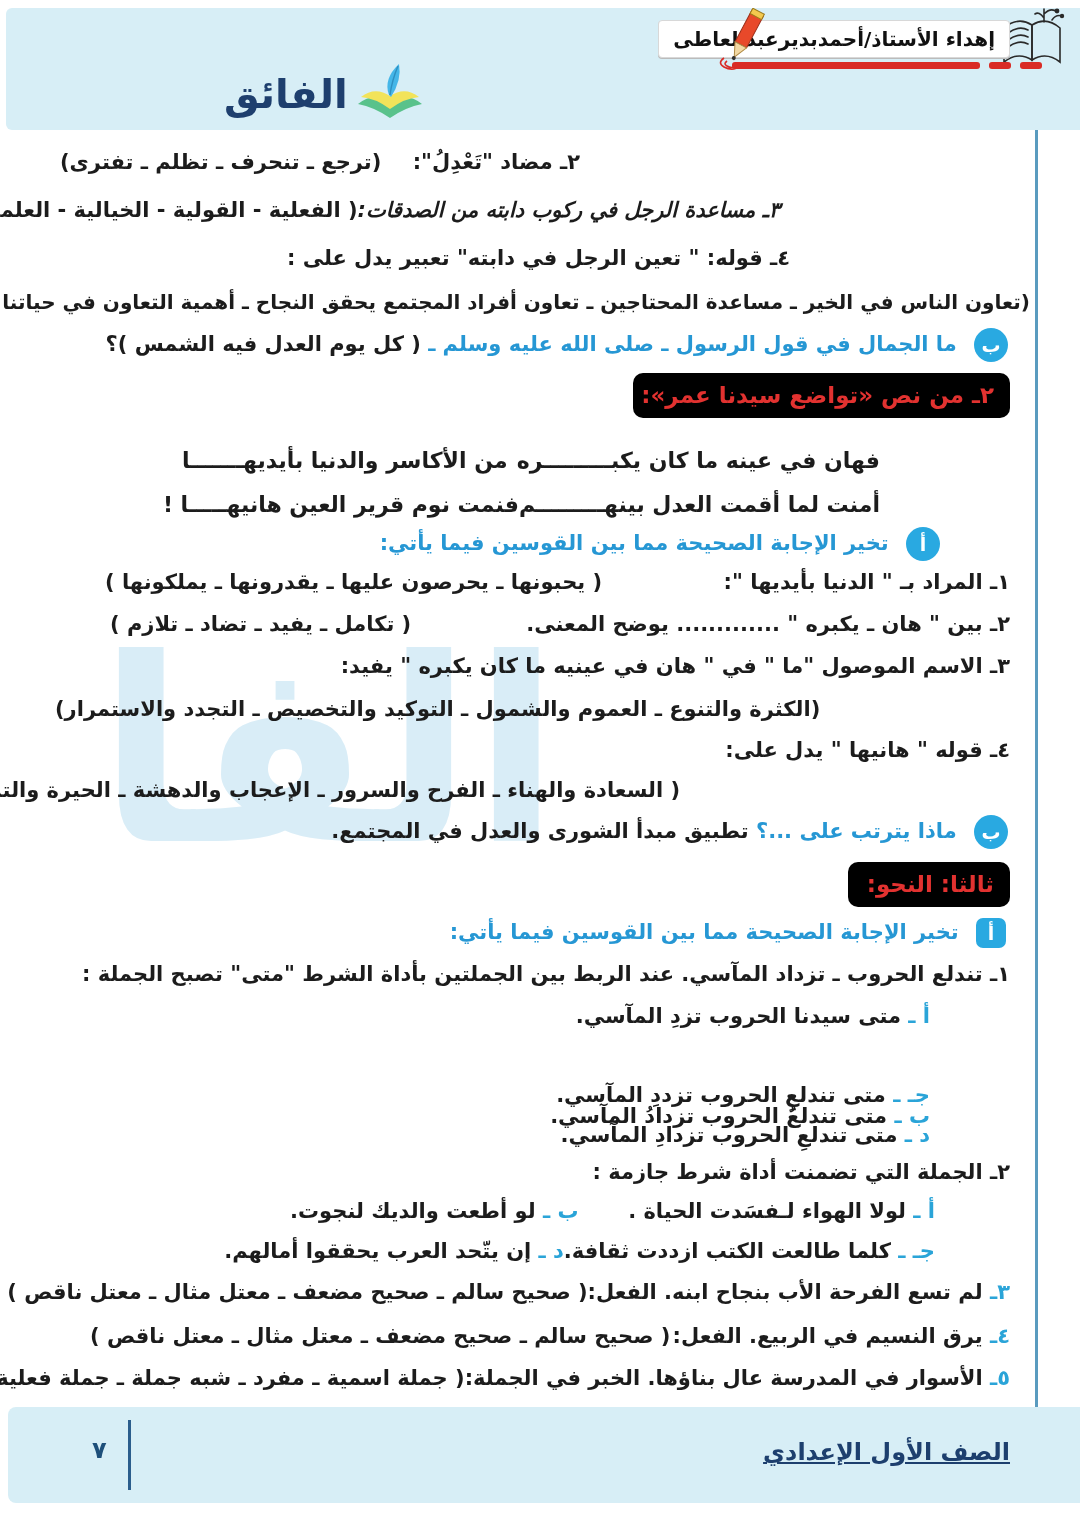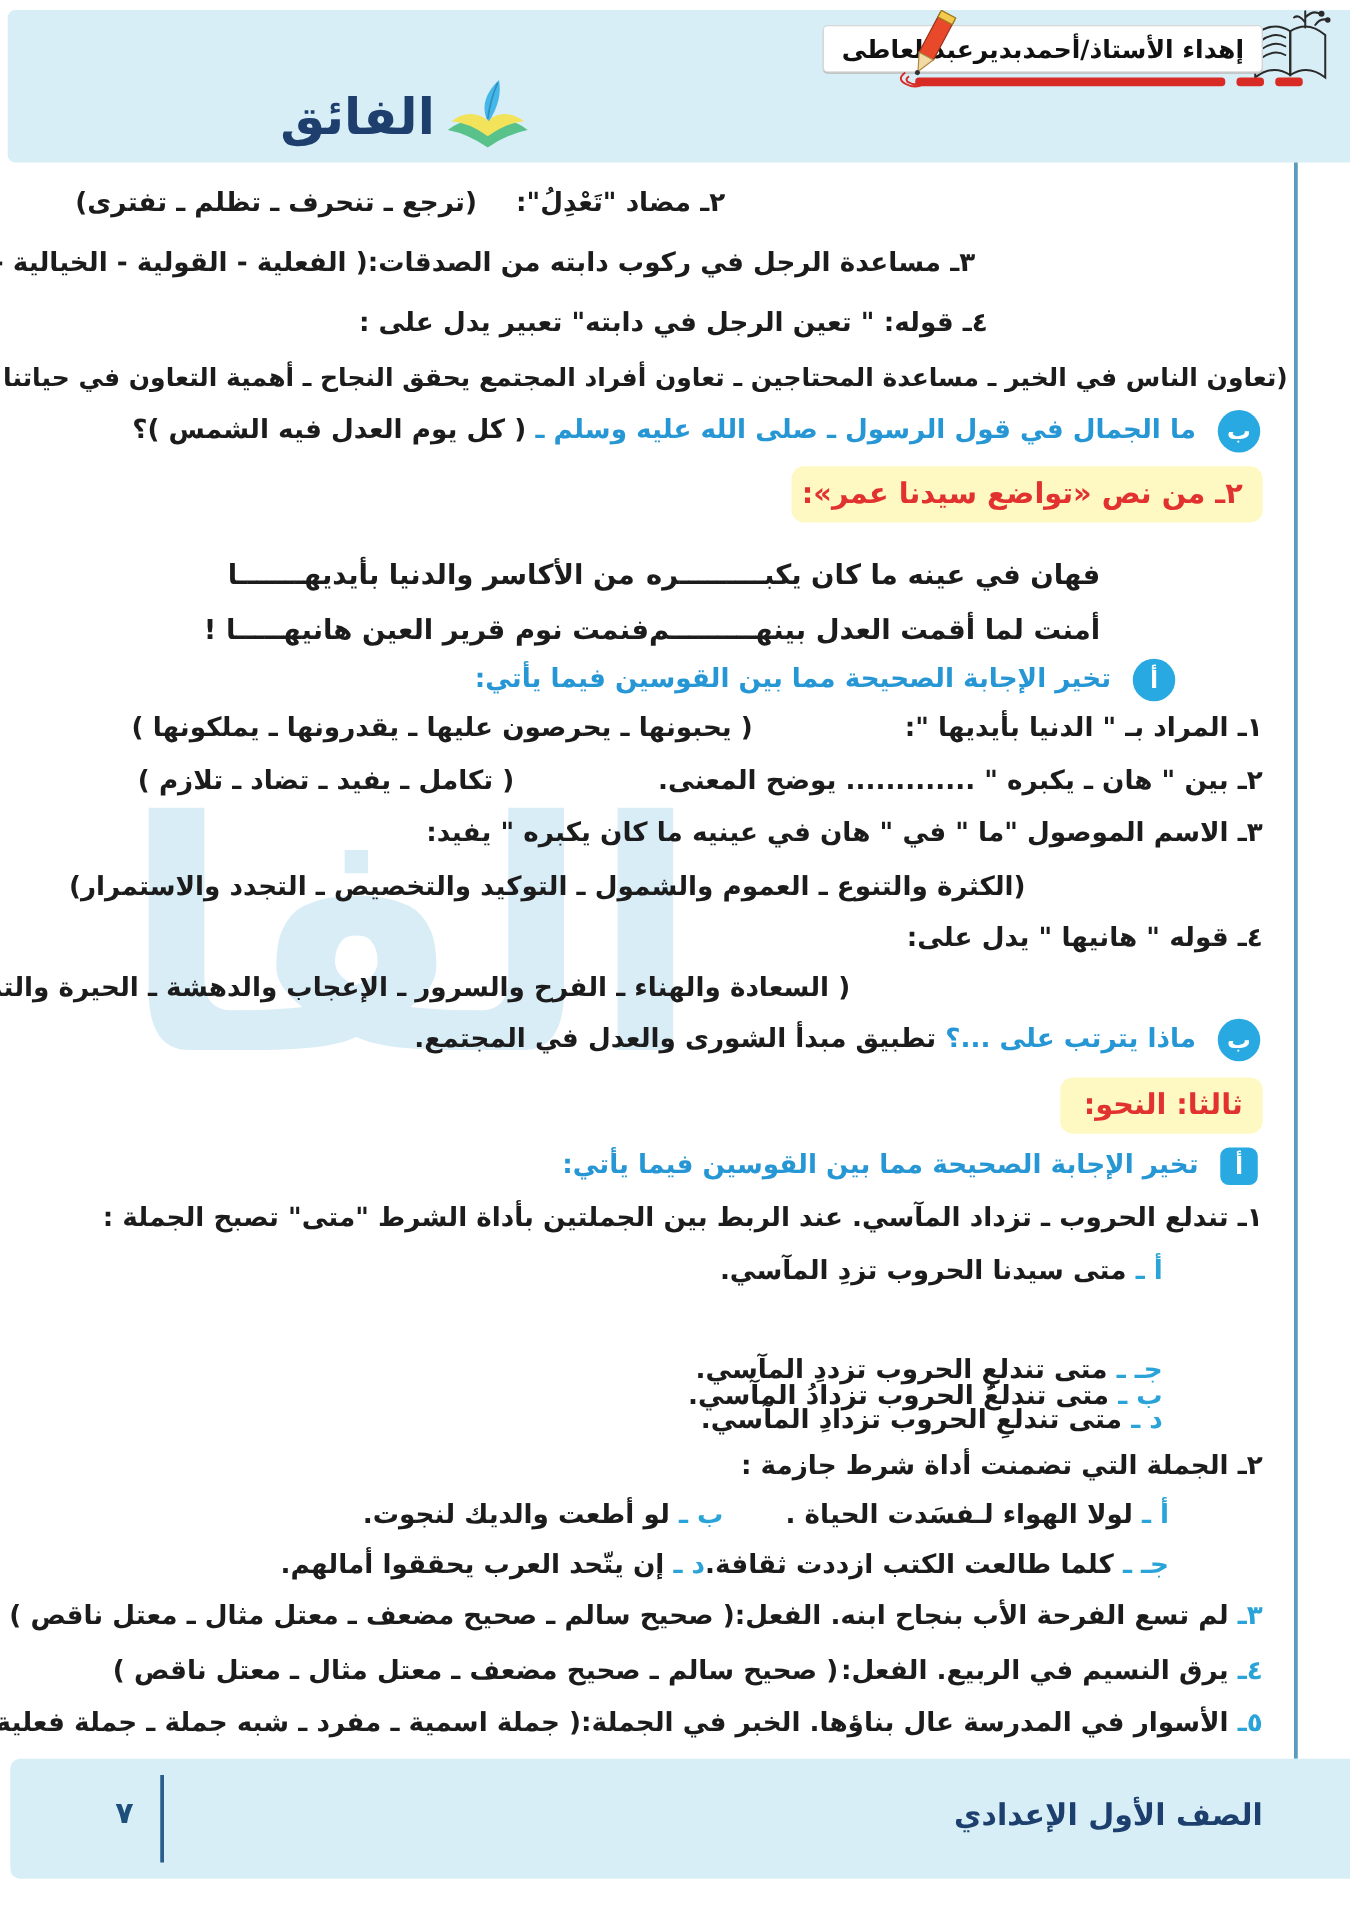--- a/index.html
+++ b/index.html
@@ -14,39 +14,39 @@
   .watermark{
     position:absolute;top:600px;left:90px;width:470px;height:370px;overflow:hidden;
     font-size:255px;font-weight:700;color:#d9edf7;z-index:0;line-height:1.2;pointer-events:none;
   }
   .content-layer{position:absolute;inset:0;z-index:2;}
   .row{position:absolute;white-space:nowrap;font-size:21px;font-weight:700;color:#1c1c1c;}
   .flexrow{display:flex;justify-content:space-between;align-items:baseline;}
   .blue{color:#2697d4;}
   .teal{color:#2aa4d8;}
   .red-box{
-    position:absolute;background:#fef9c3;border-radius:10px;padding:9px 16px 10px;
+    position:absolute;background:#000000;border-radius:10px;padding:9px 16px 10px;
     color:#e23230;font-size:23px;font-weight:700;white-space:nowrap;
   }
   .badge{
     display:inline-flex;align-items:center;justify-content:center;
     width:34px;height:34px;border-radius:50%;background:#29a9e1;color:#fff;
     font-size:19px;font-weight:700;flex:0 0 auto;vertical-align:middle;margin-left:10px;
   }
   .badge.square{border-radius:7px;width:30px;height:30px;}
   .ded-box{
     position:absolute;top:12px;right:70px;background:#ffffff;border:1px solid #d8d8d8;
     border-radius:4px;padding:6px 14px;font-size:20px;font-weight:700;color:#111;white-space:nowrap;
     box-shadow:0 1px 0 #bbb;
   }
   .red-line{position:absolute;top:54px;right:16px;width:332px;height:7px;display:flex;direction:ltr;gap:9px;}
   .red-line span{background:#d92b26;height:7px;border-radius:3px;}
   .logo{position:absolute;left:218px;top:52px;display:flex;align-items:center;gap:6px;}
   .logo-text{font-size:40px;font-weight:700;color:#1e3f6e;}
-  .grade{position:absolute;right:70px;top:1438px;font-size:24px;font-weight:700;color:#1d3f6e;white-space:nowrap;}
+  .grade{position:absolute;right:70px;top:1438px;font-size:24px;font-weight:700;color:#1d3f6e;white-space:nowrap;text-decoration:underline;}
   .footer-line{position:absolute;left:128px;top:1420px;width:3px;height:70px;background:#2a5d8c;}
   .page-num{position:absolute;left:92px;top:1436px;font-size:24px;font-weight:700;color:#1d4f7a;}
   .verse{font-size:22px;}
 </style>
 </head>
 <body>
 
 <div class="band">
 
   <span style="position:absolute;right:10px;top:-2px;">
@@ -99,21 +99,21 @@
 
 <div class="watermark">الفائق</div>
 
 <div class="content-layer">
 
   <div class="row flexrow" style="top:150px;right:70px;left:60px;">
     <span style="margin-right:430px;">٢ـ مضاد "تَعْدِلُ":</span>
     <span>(ترجع ـ تنحرف ـ تظلم ـ تفترى)</span>
   </div>
   <div class="row flexrow" style="top:198px;right:70px;left:52px;">
-    <span style="margin-right:230px;">٣ـ مساعدة الرجل في ركوب دابته من الصدقات:</span>
+    <span style="margin-right:230px;font-style:italic;">٣ـ مساعدة الرجل في ركوب دابته من الصدقات:</span>
     <span>( الفعلية - القولية - الخيالية - العلمية )</span>
   </div>
   <div class="row" style="top:246px;right:290px;">
     <span>٤ـ قوله: " تعين الرجل في دابته" تعبير يدل على :</span>
   </div>
   <div class="row" style="top:290px;right:50px;left:45px;text-align:right;font-size:20px;">
     <span>(تعاون الناس في الخير  ـ مساعدة المحتاجين ـ تعاون أفراد المجتمع يحقق النجاح ـ أهمية التعاون في حياتنا )</span>
   </div>
   <div class="row" style="top:328px;right:72px;">
     <span class="badge">ب</span>

